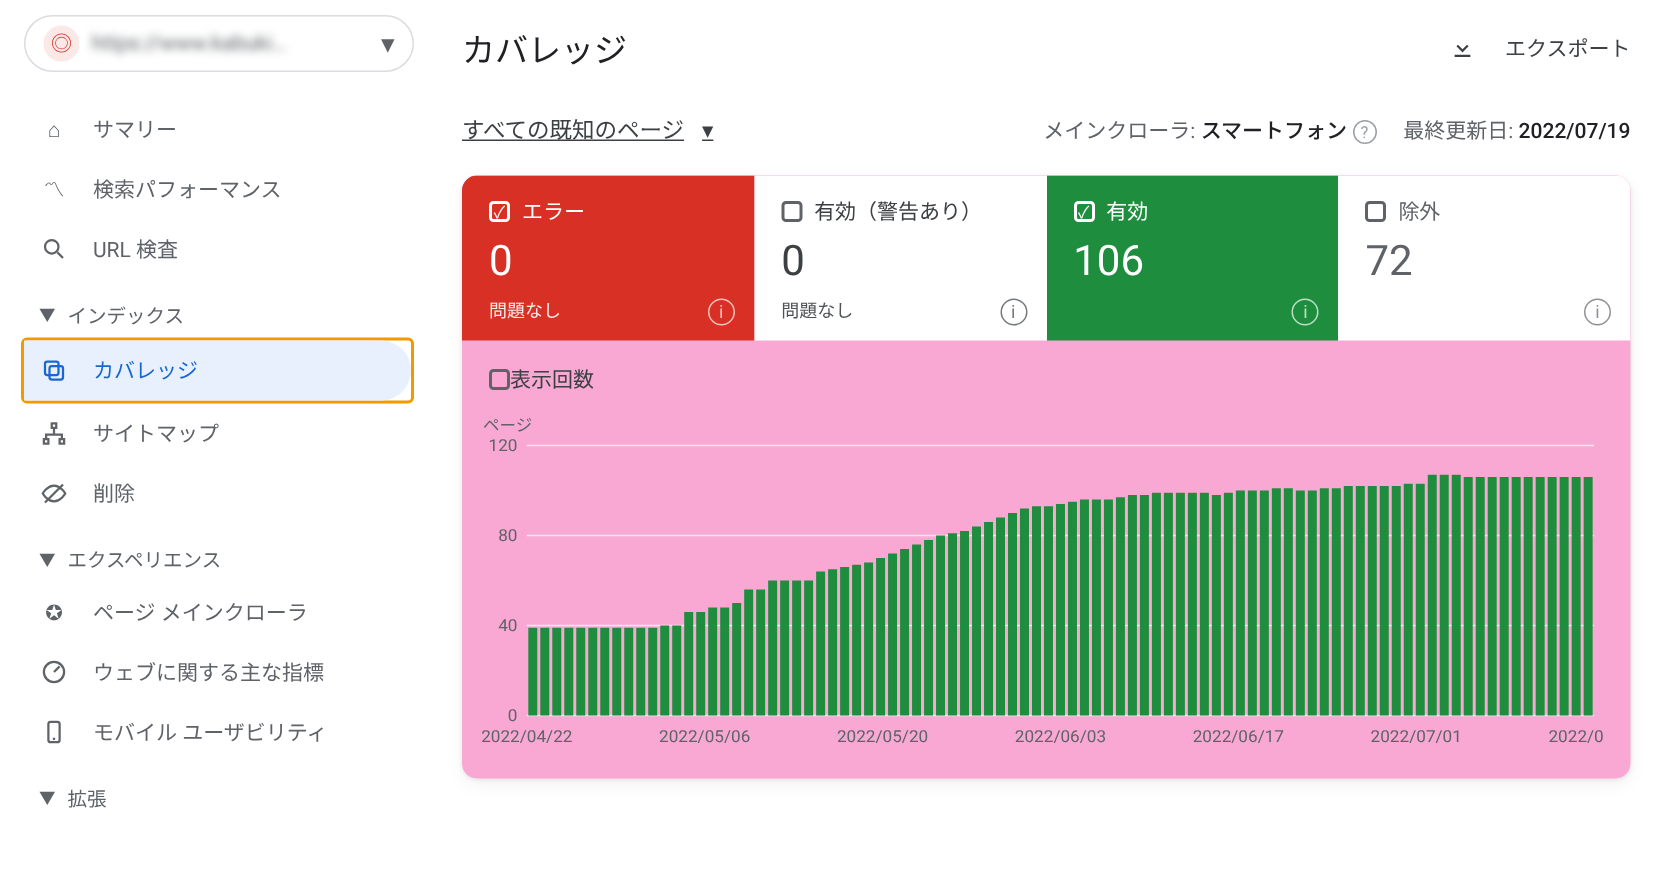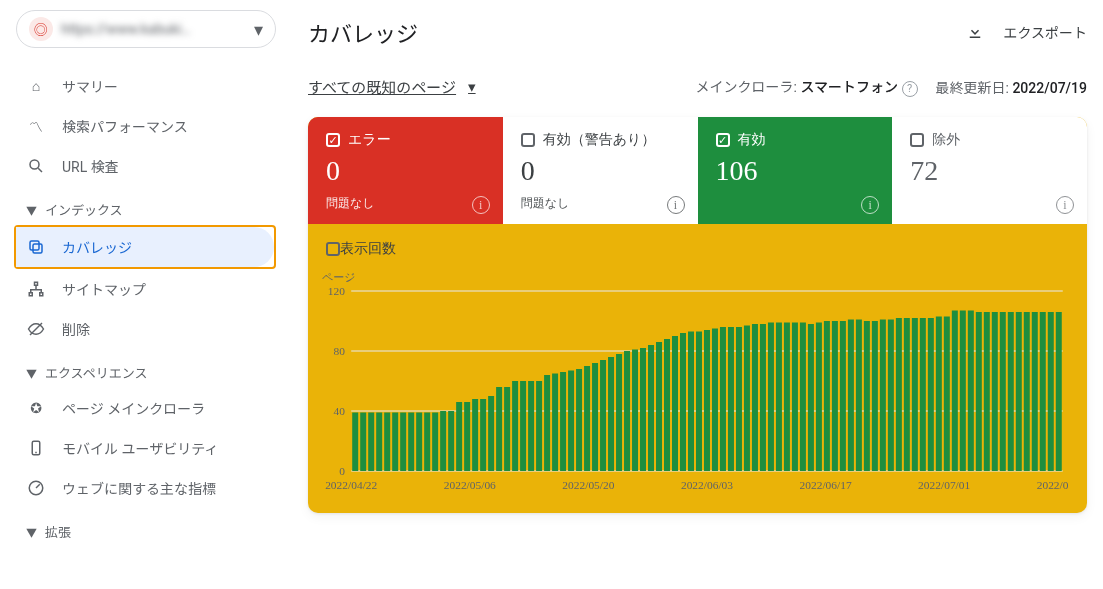--- a/index.html
+++ b/index.html
@@ -19,21 +19,21 @@
   .highlight-box { border: 2px solid #f29900; border-radius: 4px; margin-left: -2px; }
   .main { flex: 1; padding: 16px 16px 0 28px; background:#fff; }
   .titlebar { display:flex; align-items:center; justify-content:space-between; }
   .page-title { font-size: 22px; font-weight: 400; color:#202124; }
   .export { display:flex; align-items:center; gap:19px; color:#3c4043; font-size:14px; cursor:pointer;justify-content:flex-end; }
   .filters { display:flex; align-items:center; margin-top: 28px; gap: 24px; }
   .filter-drop { display:flex; align-items:center; gap:12px; color:#3c4043; font-size:15px; cursor:pointer;text-decoration:underline; }
   .meta { margin-left:auto; display:flex; align-items:center; gap:18px; color:#5f6368; font-size:14px; }
   .meta b { color:#202124; font-weight:500; }
   .help { display:inline-flex; align-items:center; justify-content:center; width:16px; height:16px; border:1px solid #9aa0a6; border-radius:50%; font-size:11px; color:#9aa0a6; }
-  .card { margin-top: 20px; border-radius: 10px; box-shadow: 0 1px 3px rgba(0,0,0,.08), 0 4px 12px rgba(0,0,0,.05); background:#eab308; overflow:hidden;font-family:Liberation Serif, serif; }
+  .card { margin-top: 20px; border-radius: 10px; box-shadow: 0 1px 3px rgba(0,0,0,.08), 0 4px 12px rgba(0,0,0,.05); background:#f9a8d4; overflow:hidden; }
   .status-row { display:flex; }
   .status-box { flex:1; padding: 14px 18px 12px; position:relative; border-right:1px solid rgba(255,255,255,.0); color:#3c4043; cursor:pointer; }
   .status-box .top { display:flex; align-items:center; gap:8px; font-size:14px; }
   .status-box .num { font-size: 28px; font-weight:400; margin-top:6px; }
   .status-box .sub { font-size:12px; margin-top:8px; opacity:.9; }
   .status-box .info { position:absolute; right:12px; bottom:10px; width:18px; height:18px; border-radius:50%; border:1.5px solid currentColor; display:flex; align-items:center; justify-content:center; font-size:12px; opacity:.7; }
   .status-error { background:#d93025; color:#fff; }
   .status-valid-warn { background:#fff; color:#3c4043; }
   .status-valid { background:#1e8e3e; color:#fff; }
   .status-excluded { background:#fff; color:#5f6368; }
@@ -118,34 +118,34 @@
       <span class="tri">▼</span>
       <span>エクスペリエンス</span>
     </div>
     <div class="nav-item">
       <span class="icon">✪</span>
       <span>ページ メインクローラ</span>
     </div>
     <div class="nav-item">
       <span class="icon">
         <svg class="mini" viewBox="0 0 24 24" fill="none" stroke="currentColor" stroke-width="2">
+            <circle cx="12" cy="12" r="9"></circle>
+            <path d="M12 12l5-5"></path>
+          </svg>
+      </span>
+      <span>ウェブに関する主な指標</span>
+    </div>
+    <div class="nav-item">
+      <span class="icon">
+        <svg class="mini" viewBox="0 0 24 24" fill="none" stroke="currentColor" stroke-width="2">
             <rect x="7" y="3" width="10" height="18" rx="2"></rect>
             <line x1="11" y1="18" x2="13" y2="18"></line>
           </svg>
       </span>
       <span>モバイル ユーザビリティ</span>
-    </div>
-    <div class="nav-item">
-      <span class="icon">
-        <svg class="mini" viewBox="0 0 24 24" fill="none" stroke="currentColor" stroke-width="2">
-            <circle cx="12" cy="12" r="9"></circle>
-            <path d="M12 12l5-5"></path>
-          </svg>
-      </span>
-      <span>ウェブに関する主な指標</span>
     </div>
 
     <div class="nav-section">
       <span class="tri">▼</span>
       <span>拡張</span>
     </div>
   </aside>
 
   <main class="main">
     <div class="titlebar">

